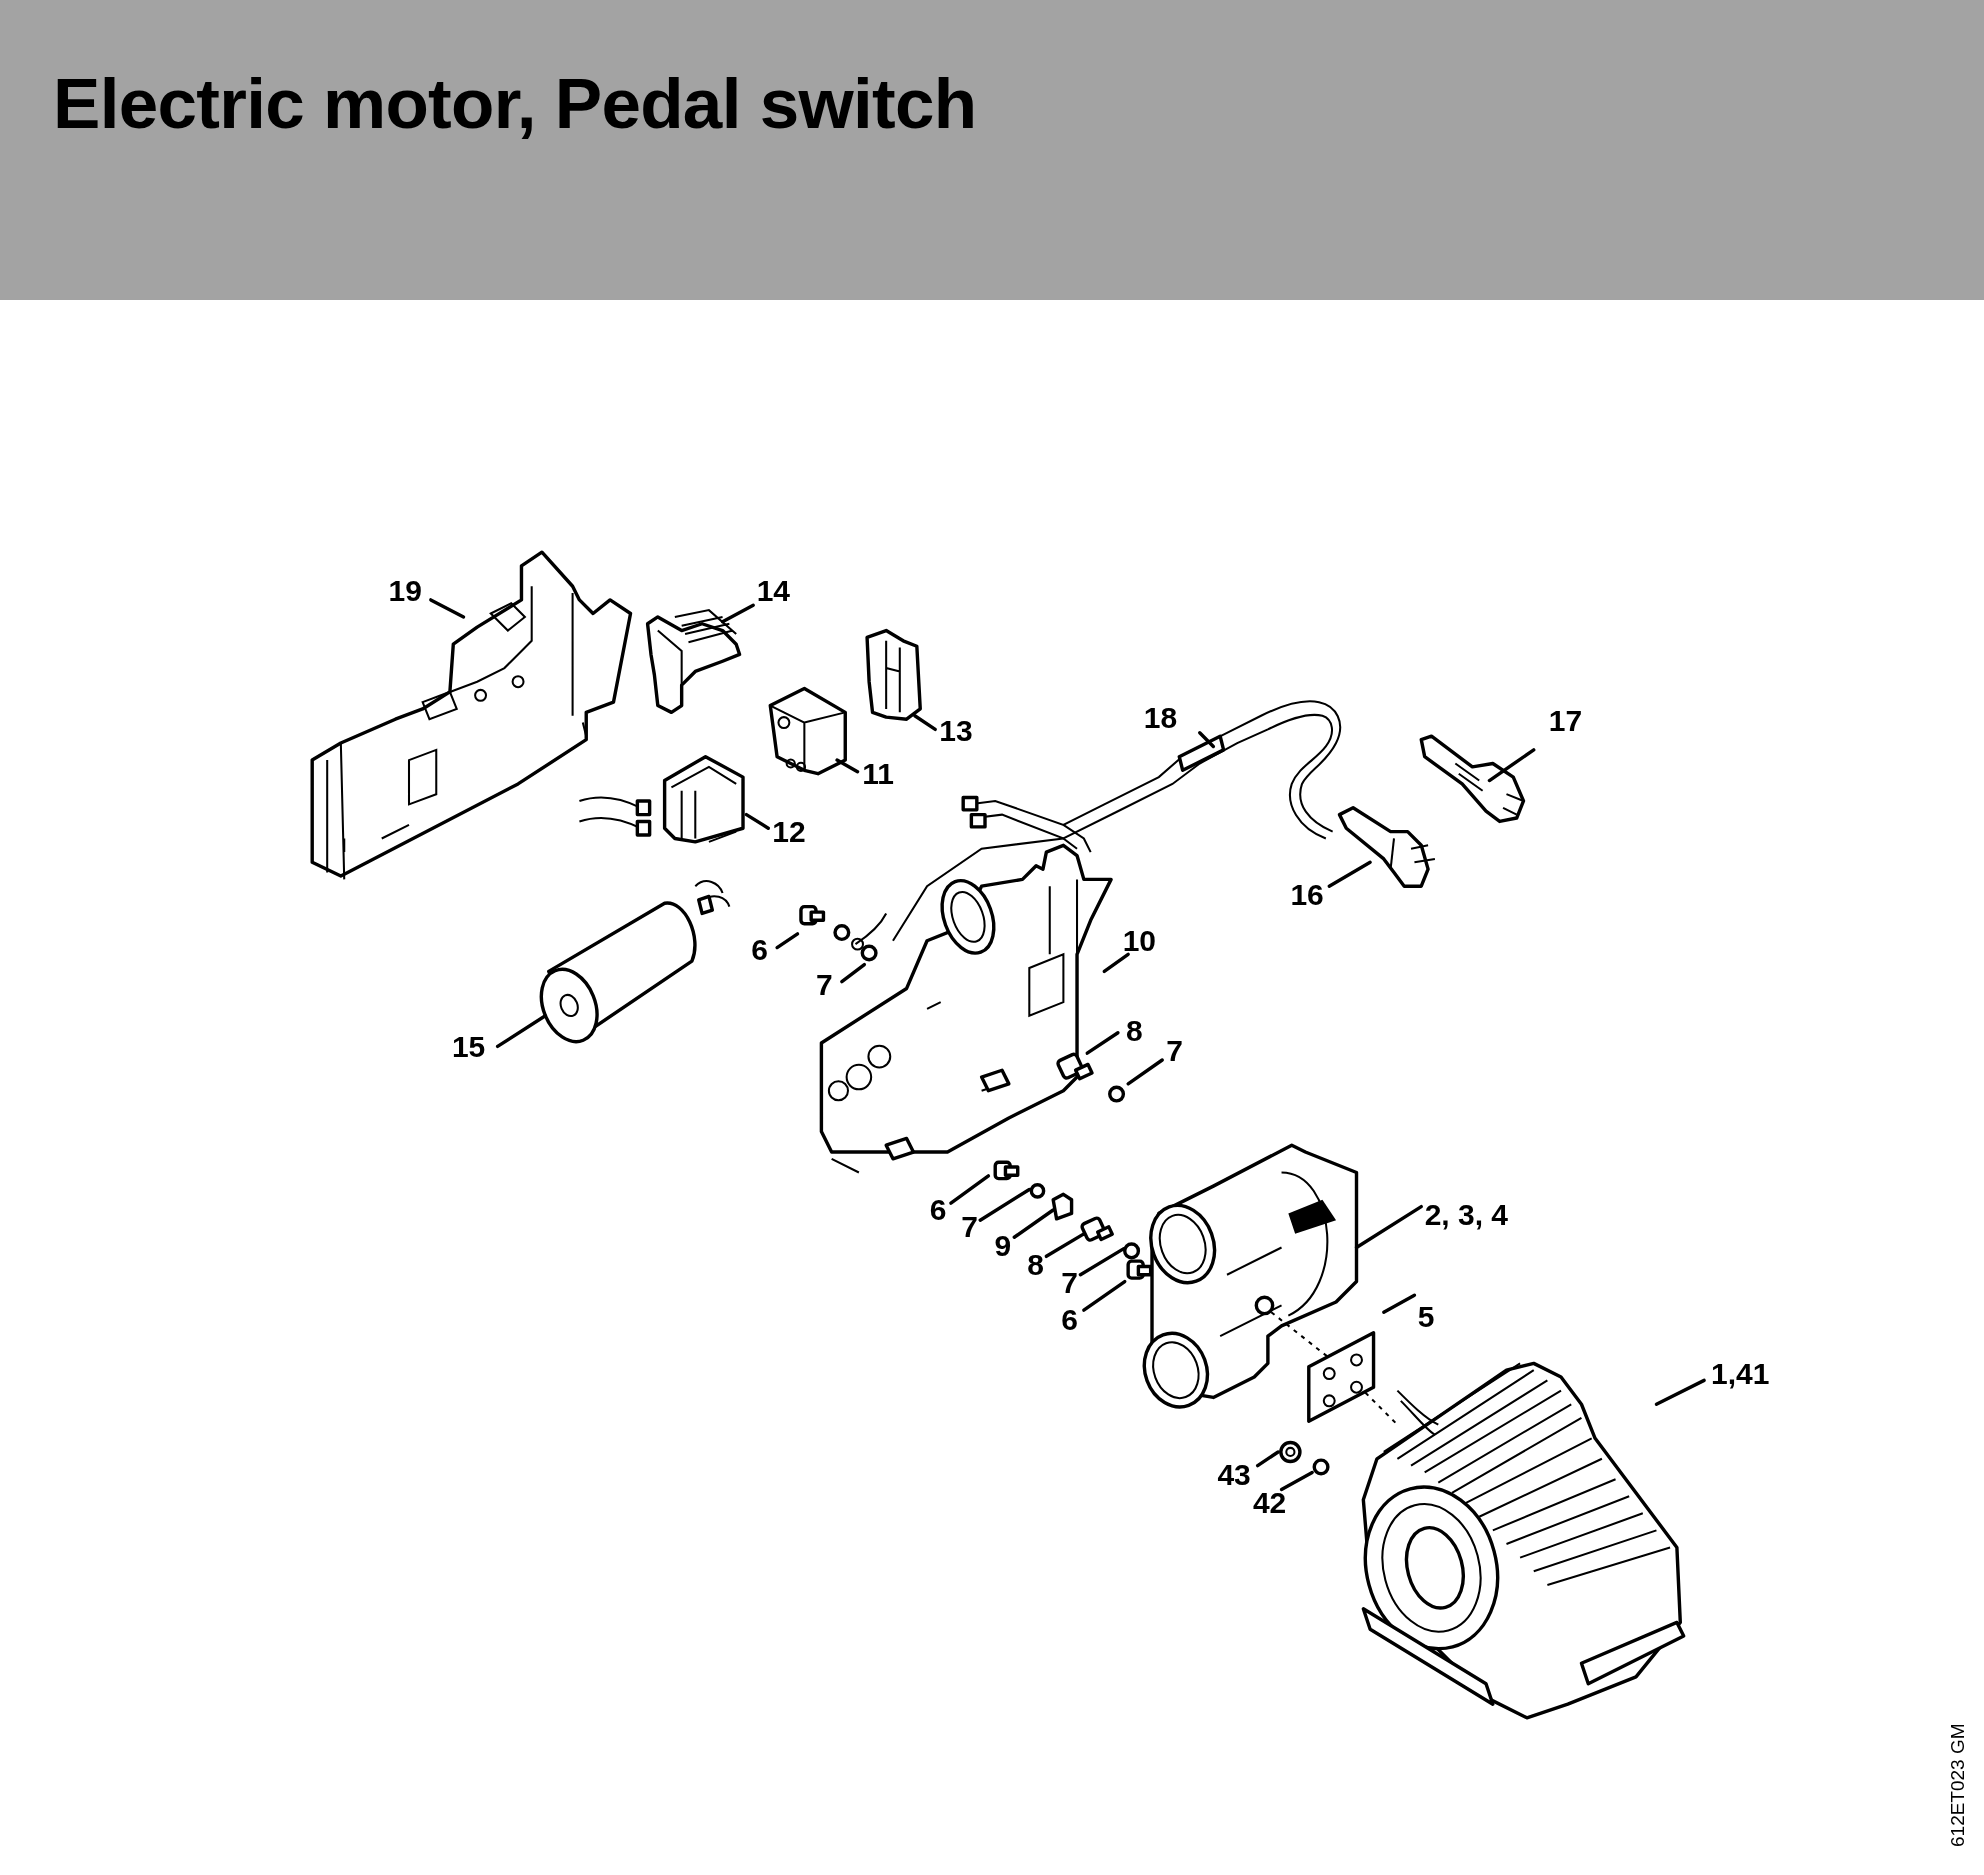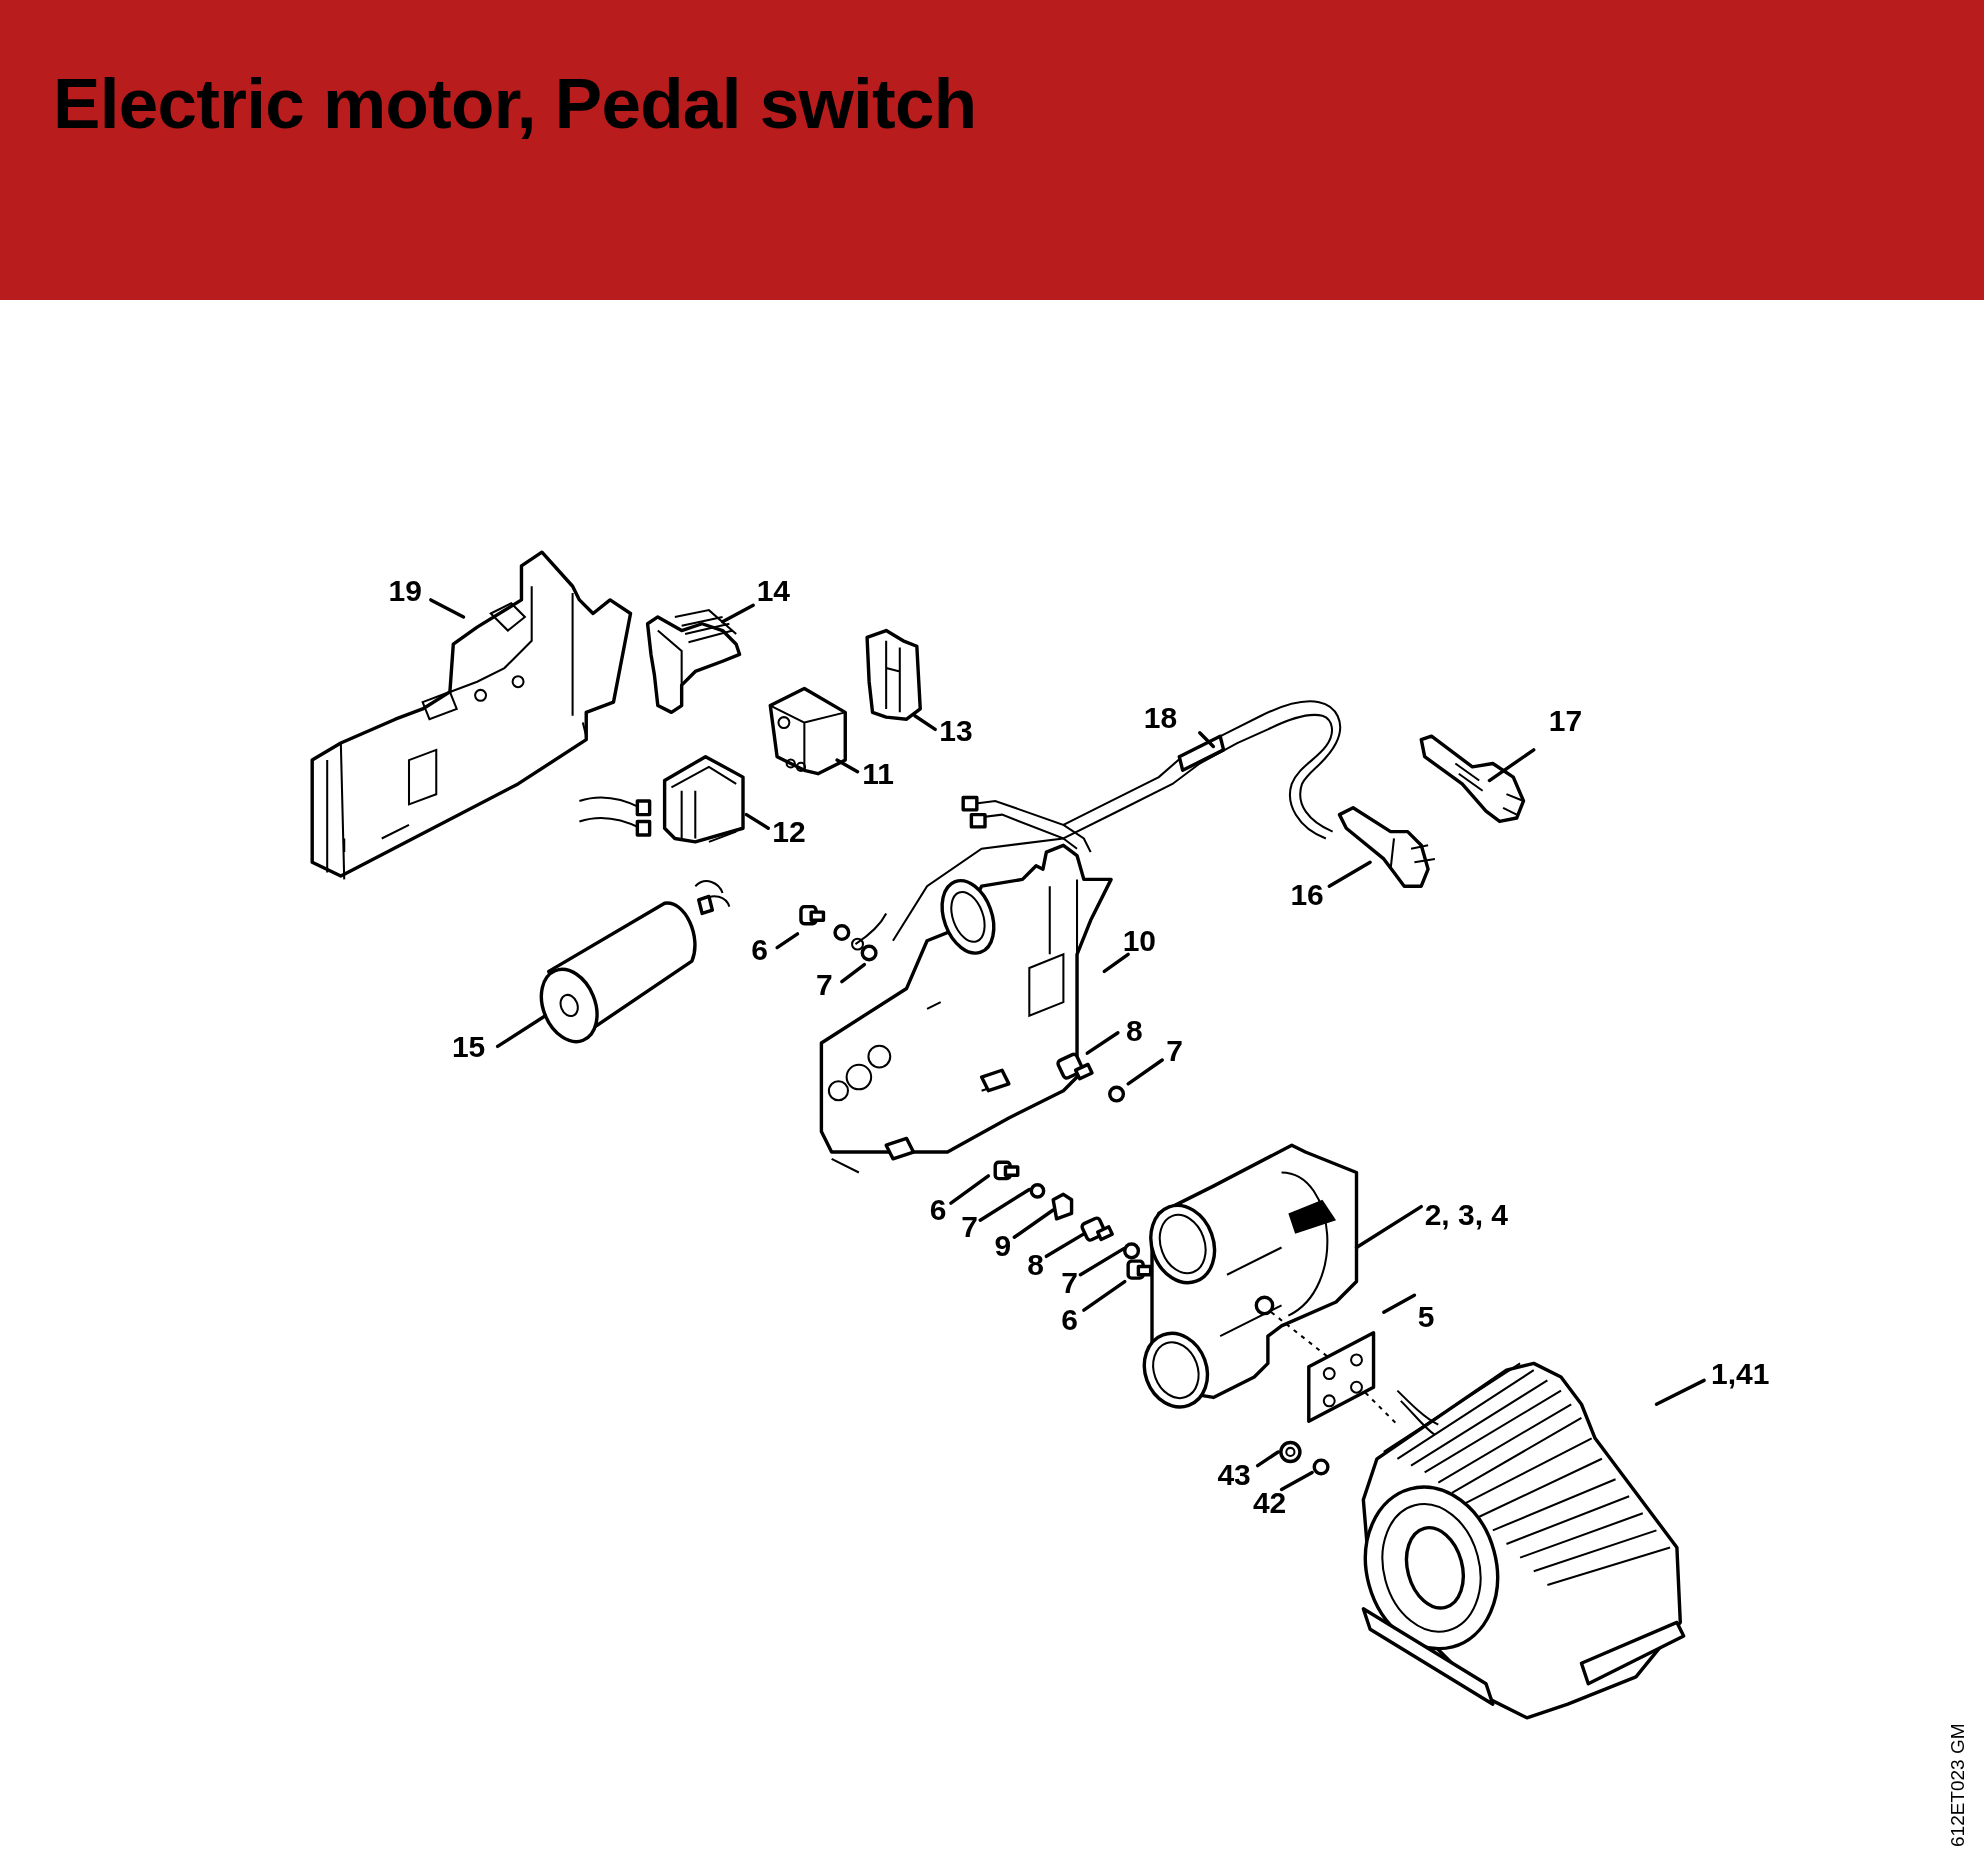--- a/index.html
+++ b/index.html
@@ -1,19 +1,19 @@
 <!DOCTYPE html>
 <html style="font-size:11px"><head>
 <meta charset="utf-8">
 <style>
   html, body { margin: 0; padding: 0; background: #ffffff; }
   body { width: 1985px; height: 1876px; position: relative; overflow: hidden;
          font-family: "Liberation Sans", sans-serif; }
   .header { position: absolute; left: 0; top: 0; width: 1985px; height: 300px;
-            background: #b91c1c; }
+            background: #a3a3a3; }
   .title { position: absolute; left: 53px; top: 63px; margin: 0;
            font-family: "Liberation Sans", sans-serif; font-weight: 700;
            font-size: 71px; letter-spacing: -0.7px; color: #000; white-space: nowrap; }
   .diagram { position: absolute; left: 0; top: 0; width: 1985px; height: 1876px; }
   .callout { font-family: "Liberation Sans", sans-serif; font-weight: 700; font-size: 44px; fill: #000; }
   .leader { stroke: #000; stroke-width: 5; fill: none; stroke-linecap: round; }
   .part { stroke: #000; stroke-width: 5; fill: #fff; stroke-linejoin: round; }
   .thin { stroke: #000; stroke-width: 3; fill: none; }
   .dot { stroke: #000; stroke-width: 3; fill: none; stroke-dasharray: 6 8; }
   .dark { fill: #000; stroke: none; }

